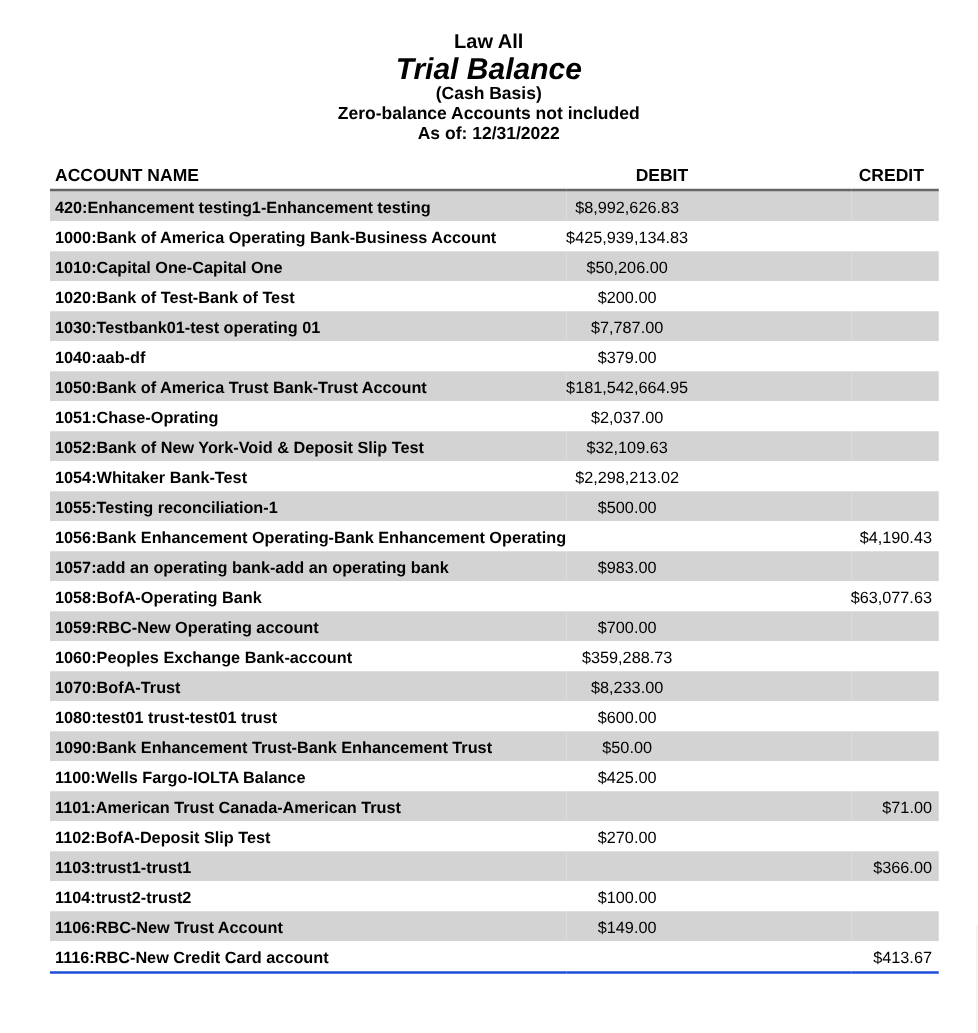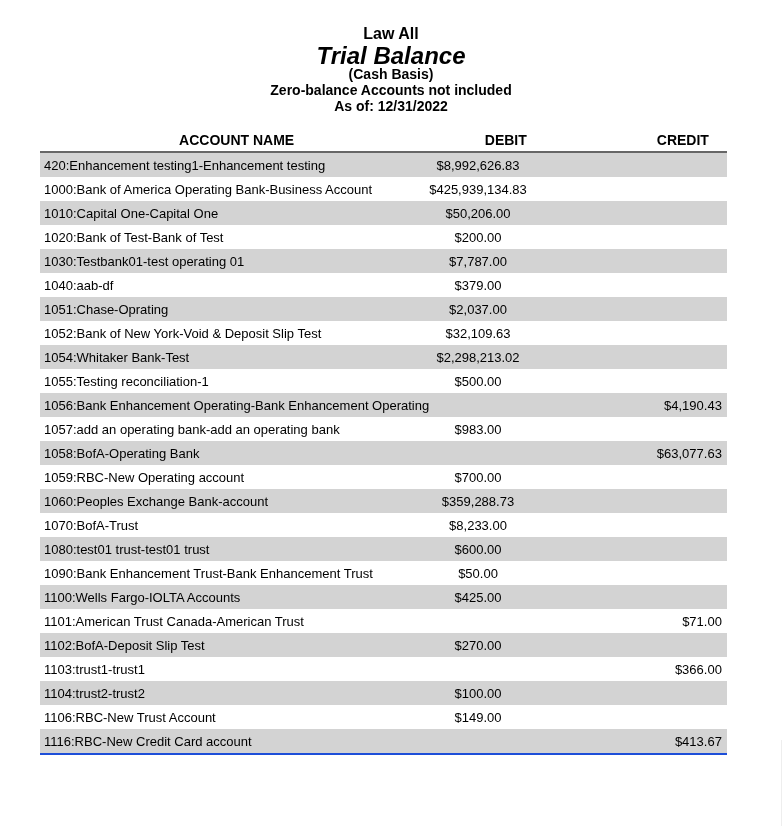--- a/index.html
+++ b/index.html
@@ -47,30 +47,30 @@
       font-size: 13px;
     }
     .trial-table th {
       font-size: 14px;
       font-weight: bold;
       height: 23px;
       padding: 0;
       vertical-align: middle;
       border-bottom: 2px solid #666666;
     }
-    .trial-table th.col-name { text-align: center; padding-left: 4px; }
+    .trial-table th.col-name { text-align: left; padding-left: 4px; }
     .trial-table th.col-debit { text-align: right; padding-right: 130px; margin-top: 44px; }
-    .trial-table th.col-credit { text-align: left; padding-right: 5px; }
+    .trial-table th.col-credit { text-align: center; padding-right: 5px; }
     .trial-table td {
       height: 24px;
       padding: 0;
       vertical-align: middle;
       white-space: nowrap;
     }
-    .trial-table td.col-name { padding-left: 4px; width: 400px; }
+    .trial-table td.col-name { padding-left: 4px; width: 400px; font-weight: bold; }
     .trial-table td.col-debit { text-align: center; padding-right: 130px; width: 105px; }
     .trial-table td.col-credit { text-align: right; padding-right: 5px; }
     .trial-table tbody tr:nth-child(odd) td { background: #d3d3d3; }
     .trial-table tbody tr:nth-child(even) td { background: #ffffff; }
     .trial-table tbody tr:last-child td { border-bottom: 2px solid #1d4ed8; }
     .right-edge {
       position: absolute;
       right: 0;
       top: 740px;
       width: 1px;
@@ -122,20 +122,25 @@
         <td class="col-name">1030:Testbank01-test operating 01</td>
         <td class="col-debit">$7,787.00</td>
         <td class="col-credit"></td>
       </tr>
       <tr>
         <td class="col-name">1040:aab-df</td>
         <td class="col-debit">$379.00</td>
         <td class="col-credit"></td>
       </tr>
       <tr>
+        <td class="col-name">1050:Bank of America Trust Bank-Trust Account</td>
+        <td class="col-debit">$181,542,664.95</td>
+        <td class="col-credit"></td>
+      </tr>
+      <tr>
         <td class="col-name">1051:Chase-Oprating</td>
         <td class="col-debit">$2,037.00</td>
         <td class="col-credit"></td>
       </tr>
       <tr>
         <td class="col-name">1052:Bank of New York-Void &amp; Deposit Slip Test</td>
         <td class="col-debit">$32,109.63</td>
         <td class="col-credit"></td>
       </tr>
       <tr>
@@ -182,21 +187,21 @@
         <td class="col-name">1080:test01 trust-test01 trust</td>
         <td class="col-debit">$600.00</td>
         <td class="col-credit"></td>
       </tr>
       <tr>
         <td class="col-name">1090:Bank Enhancement Trust-Bank Enhancement Trust</td>
         <td class="col-debit">$50.00</td>
         <td class="col-credit"></td>
       </tr>
       <tr>
-        <td class="col-name">1100:Wells Fargo-IOLTA Accounts</td>
+        <td class="col-name">1100:Wells Fargo-IOLTA Balance</td>
         <td class="col-debit">$425.00</td>
         <td class="col-credit"></td>
       </tr>
       <tr>
         <td class="col-name">1101:American Trust Canada-American Trust</td>
         <td class="col-debit"></td>
         <td class="col-credit">$71.00</td>
       </tr>
       <tr>
         <td class="col-name">1102:BofA-Deposit Slip Test</td>

